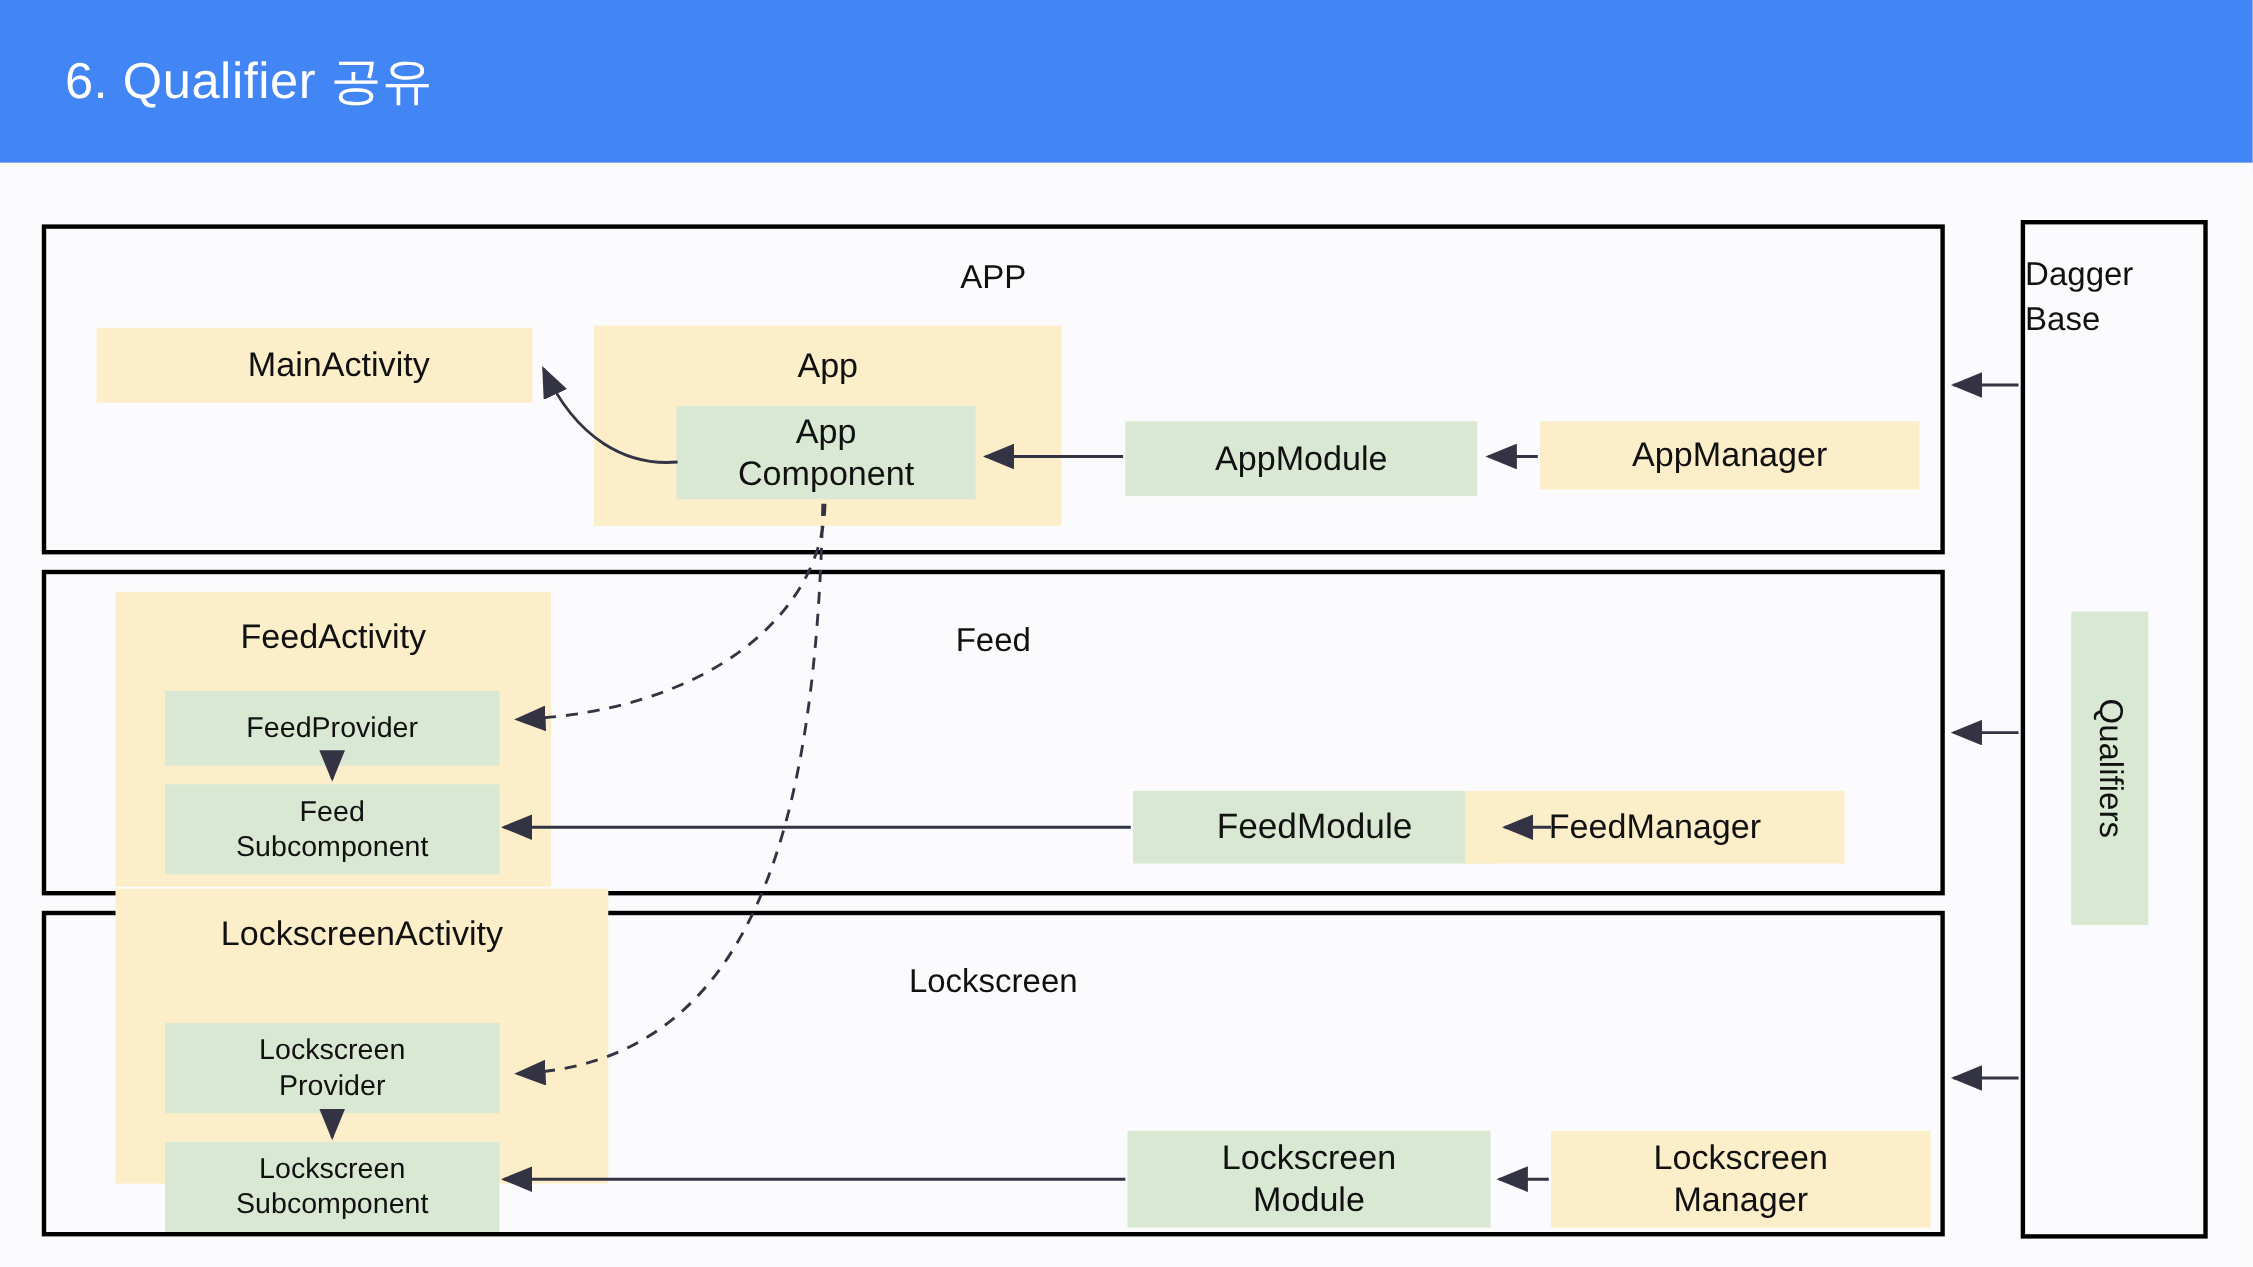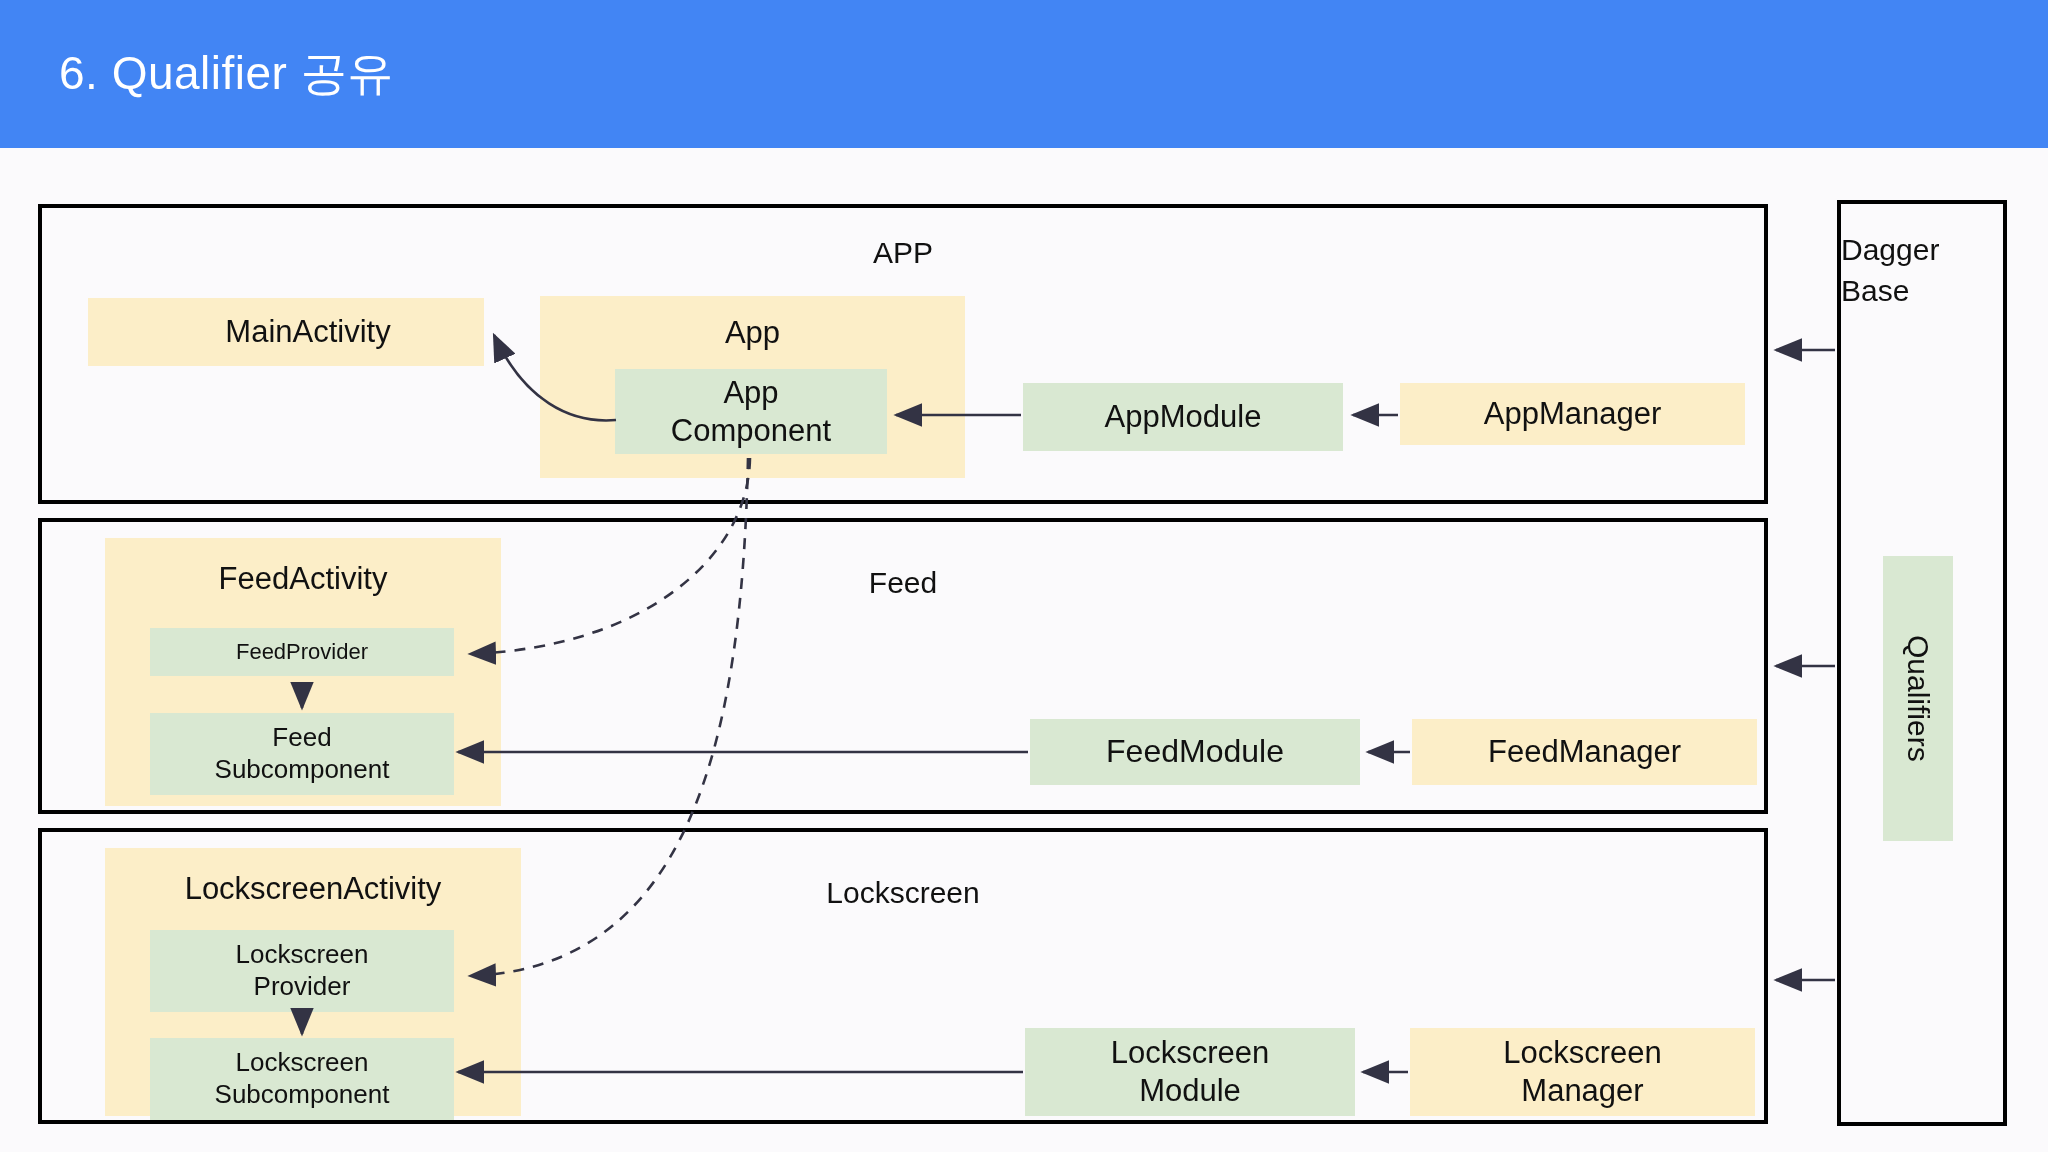--- a/index.html
+++ b/index.html
@@ -141,42 +141,42 @@
   </div>
 
   <div class="layer" style="left:38px; top:518px; width:1730px; height:296px;">
     <div class="layer-title" style="left:50%; top:44px;">Feed</div>
   </div>
 
   <div class="node yellow" style="left:105px; top:538px; width:396px; height:268px; align-items:flex-start; padding-top:22px;">
     <span class="group-label" style="font-size:31px; top:22px;">FeedActivity</span>
   </div>
 
-  <div class="node green" style="left:150px; top:628px; width:304px; height:48px; font-size:22px;">
+  <div class="node green" style="left:150px; top:628px; width:304px; height:68px; font-size:26px;">
     <span>FeedProvider</span>
   </div>
 
   <div class="node green" style="left:150px; top:713px; width:304px; height:82px; font-size:26px;">
     <span>Feed
 Subcomponent</span>
   </div>
 
   <div class="node green" style="left:1030px; top:719px; width:330px; height:66px; font-size:32px;align-items:center;">
     <span>FeedModule</span>
   </div>
 
-  <div class="node yellow" style="left:1412px; top:719px; width:345px; height:66px; font-size:31px;">
+  <div class="node yellow" style="left:1332px; top:719px; width:345px; height:66px; font-size:31px;">
     <span>FeedManager</span>
   </div>
 
   <div class="layer" style="left:38px; top:828px; width:1730px; height:296px;">
     <div class="layer-title" style="left:50%; top:44px;">Lockscreen</div>
   </div>
 
-  <div class="node yellow" style="left:105px; top:848px; width:416px; height:268px; align-items:flex-start; padding-top:22px;">
+  <div class="node yellow" style="left:105px; top:808px; width:448px; height:268px; align-items:flex-start; padding-top:22px;">
     <span class="group-label" style="font-size:31px; top:22px;">LockscreenActivity</span>
   </div>
 
   <div class="node green" style="left:150px; top:930px; width:304px; height:82px; font-size:26px;">
     <span>Lockscreen
 Provider</span>
   </div>
 
   <div class="node green" style="left:150px; top:1038px; width:304px; height:82px; font-size:26px;">
     <span>Lockscreen

